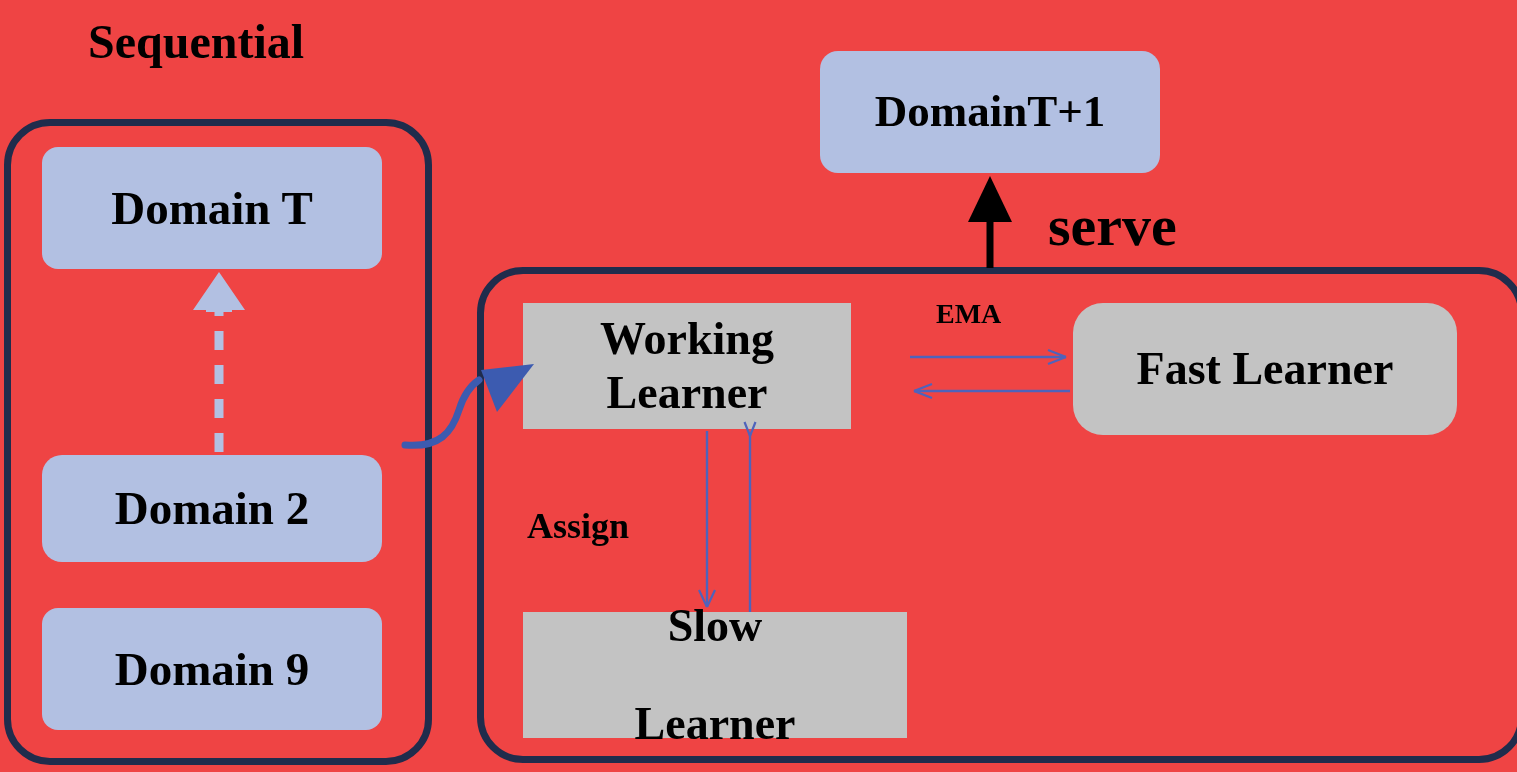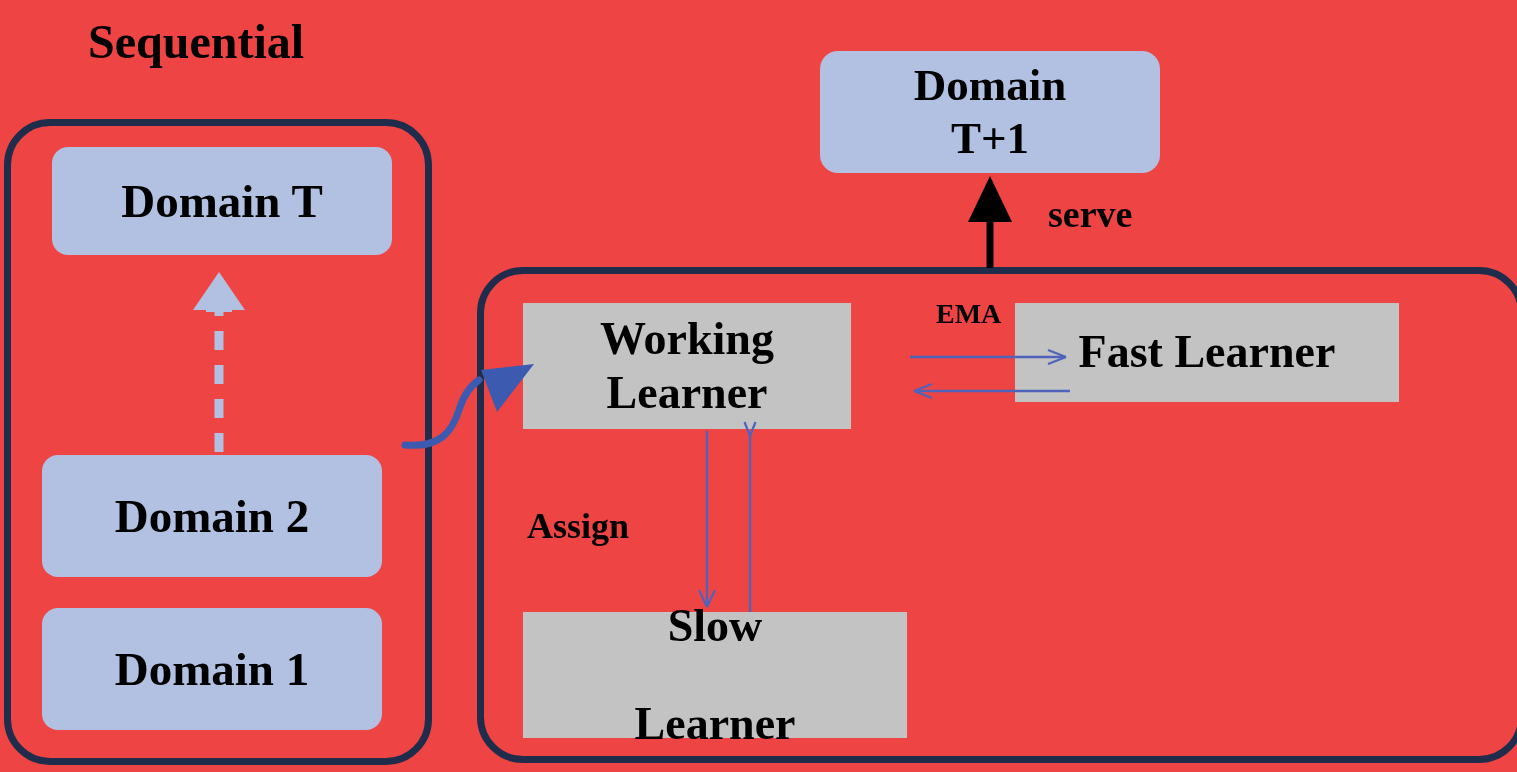--- a/index.html
+++ b/index.html
@@ -47,57 +47,56 @@
     border-radius: 16px;
     display: flex;
     align-items: center;
     justify-content: center;
     color: #000000;
     font-size: 47px;
     line-height: 1.08;
     text-align: center;
     box-sizing: border-box;
   }
-  #domain-t   { left: 52px;  top: 147px; width: 340px; height: 108px; }
-  #domain-2   { left: 42px;  top: 455px; width: 340px; height: 122px; }
+  #domain-t   { left: 42px;  top: 147px; width: 340px; height: 122px; }
+  #domain-2   { left: 42px;  top: 455px; width: 340px; height: 107px; border-radius: 20px; }
   #domain-1   { left: 42px;  top: 608px; width: 340px; height: 122px; }
   #domain-tp1 {
     left: 820px; top: 51px; width: 340px; height: 122px;
     border-radius: 18px;
-    flex-direction: column;
     font-size: 45px;
     line-height: 1.18;
   }
 
   
   .learner-box {
     position: absolute;
     background: #c3c3c3;
     display: flex;
     flex-direction: column;
     align-items: center;
     justify-content: center;
     color: #000000;
     font-size: 46px;
     line-height: 1.18;
     text-align: center;
     box-sizing: border-box;
   }
   #working-learner { left: 523px;  top: 303px; width: 328px; height: 126px; }
-  #fast-learner    { left: 1015px; top: 303px; width: 384px; height: 99px; }
+  #fast-learner    { left: 1073px; top: 303px; width: 384px; height: 132px; border-radius: 30px; }
   #slow-learner    { left: 523px;  top: 612px; width: 384px; height: 126px; gap: 44px; }
 
   
   .label {
     position: absolute;
     color: #000000;
     white-space: nowrap;
   }
   #label-sequential   { left: 88px;  top: 14px;  font-size: 48px; }
-  #label-serve        { left: 1048px; top: 192px; font-size: 38px; text-align: center; }
+  #label-serve        { left: 1048px; top: 192px; font-size: 58px; text-align: center; }
   #label-ema          { left: 936px;  top: 298px; font-size: 28px; }
   #label-assign       { left: 527px;  top: 505px; font-size: 36px; }
   #label-trajectory   { left: 845px;  top: 498px; font-size: 50px; }
 
   
   #connectors {
     position: absolute;
     left: 0; top: 0;
     width: 1517px;
     height: 772px;
@@ -117,21 +116,21 @@
 
   <div class="domain-card" id="domain-t">
     <span>Domain T</span>
   </div>
 
   <div class="domain-card" id="domain-2">
     <span>Domain 2</span>
   </div>
 
   <div class="domain-card" id="domain-1">
-    <span>Domain 1</span>
+    <span>Domain 9</span>
   </div>
 
   <div class="domain-card" id="domain-tp1">
     <span>Domain</span>
     <span>T+1</span>
   </div>
 
   <div class="learner-box" id="working-learner">
     <span>Working</span>
     <span>Learner</span>

